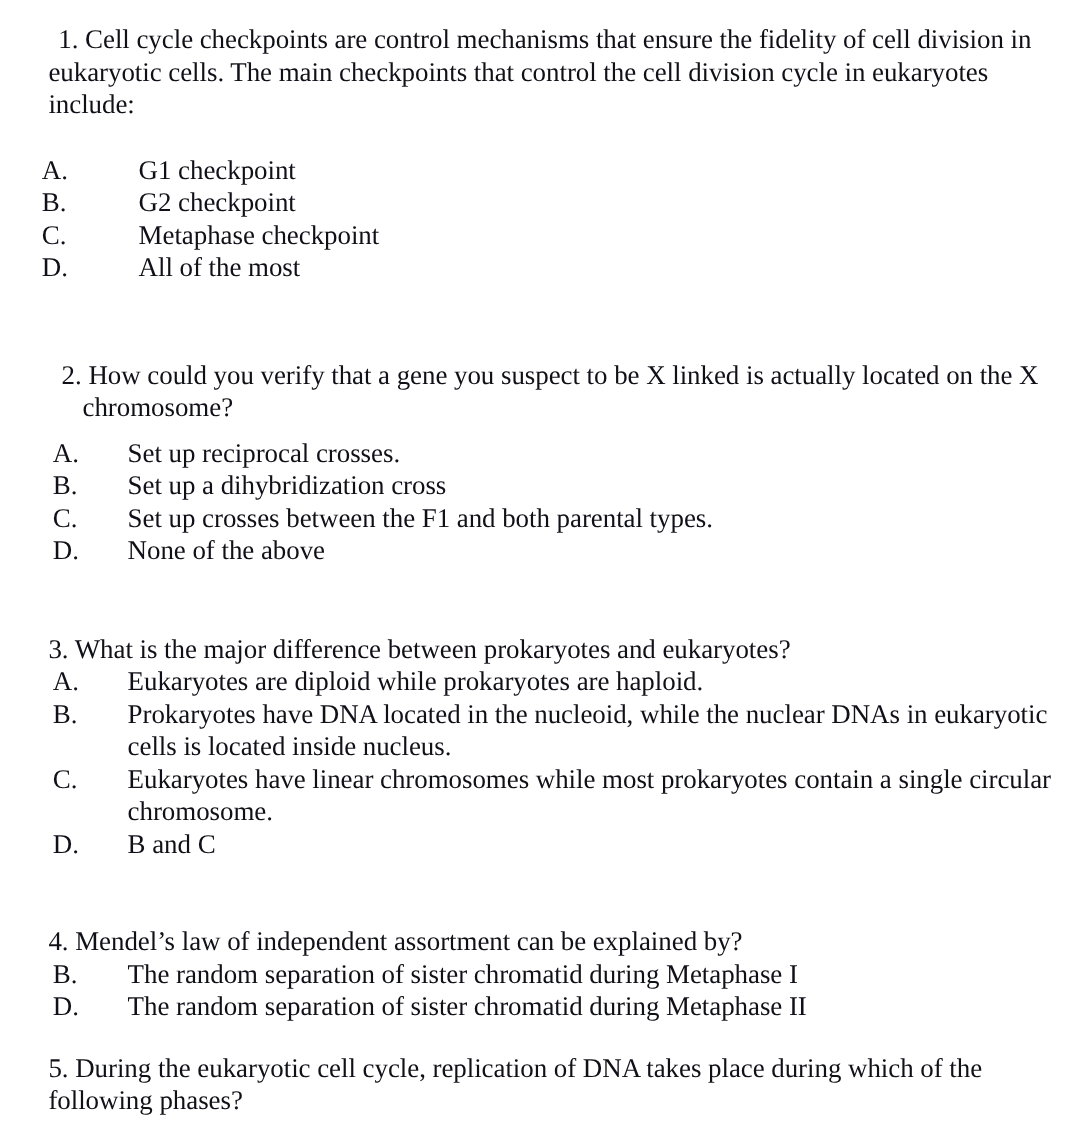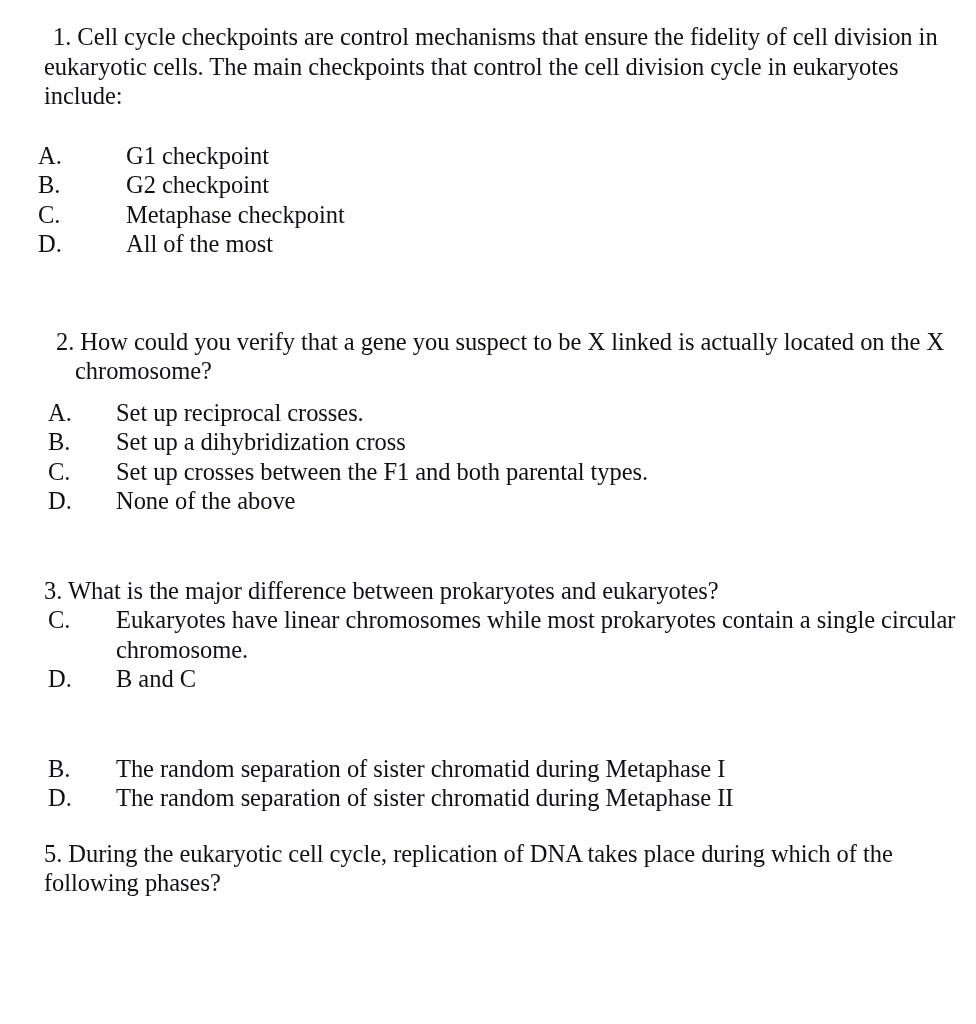--- a/index.html
+++ b/index.html
@@ -119,28 +119,31 @@
       <li class="option"><span class="opt-label">C.</span><span>Set up crosses between the F1 and both parental types.</span></li>
       <li class="option"><span class="opt-label">D.</span><span>None of the above</span></li>
     </ul>
   </div>
 
   <div class="gap-xl"></div>
 
   <div class="question-block">
     <p class="stem-flush">3. What is the major difference between prokaryotes and eukaryotes?</p>
     <ul class="options">
+      <li class="option"><span class="opt-label">A.</span><span>Eukaryotes are diploid while prokaryotes are haploid.</span></li>
+      <li class="option"><span class="opt-label">B.</span><span>Prokaryotes have DNA located in the nucleoid, while the nuclear DNAs in eukaryotic cells is located inside nucleus.</span></li>
       <li class="option"><span class="opt-label">C.</span><span>Eukaryotes have linear chromosomes while most prokaryotes contain a single circular chromosome.</span></li>
       <li class="option"><span class="opt-label">D.</span><span>B and C</span></li>
     </ul>
   </div>
 
   <div class="gap-xl"></div>
 
   <div class="question-block">
+    <p class="stem-flush">4. Mendel’s law of independent assortment can be explained by?</p>
     <ul class="options">
       <li class="option"><span class="opt-label">B.</span><span>The random separation of sister chromatid during Metaphase I</span></li>
       <li class="option"><span class="opt-label">D.</span><span>The random separation of sister chromatid during Metaphase II</span></li>
     </ul>
   </div>
 
   <div class="gap-sm"></div>
 
   <div class="question-block">
     <p class="stem-flush">5. During the eukaryotic cell cycle, replication of DNA takes place during which of the following phases?</p>

